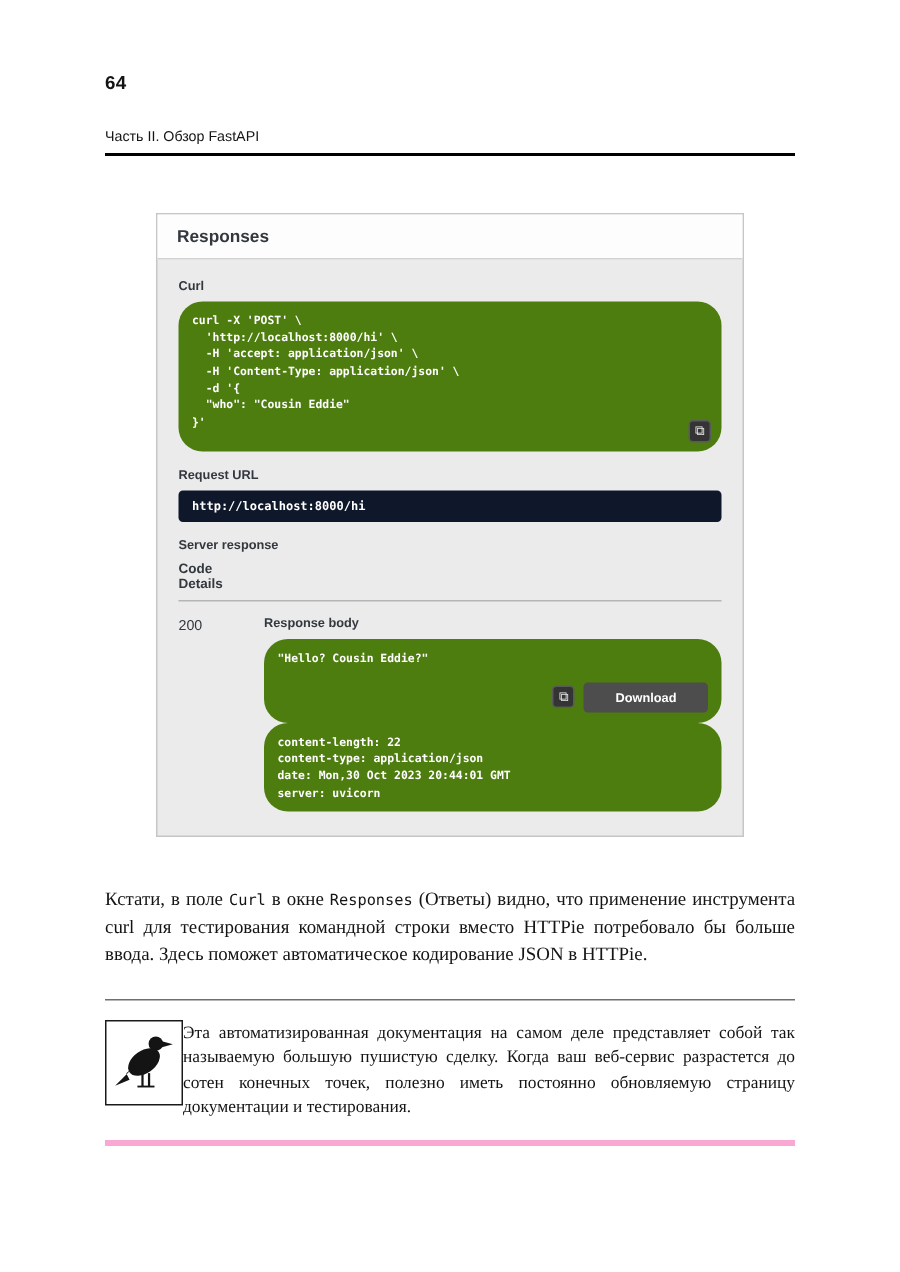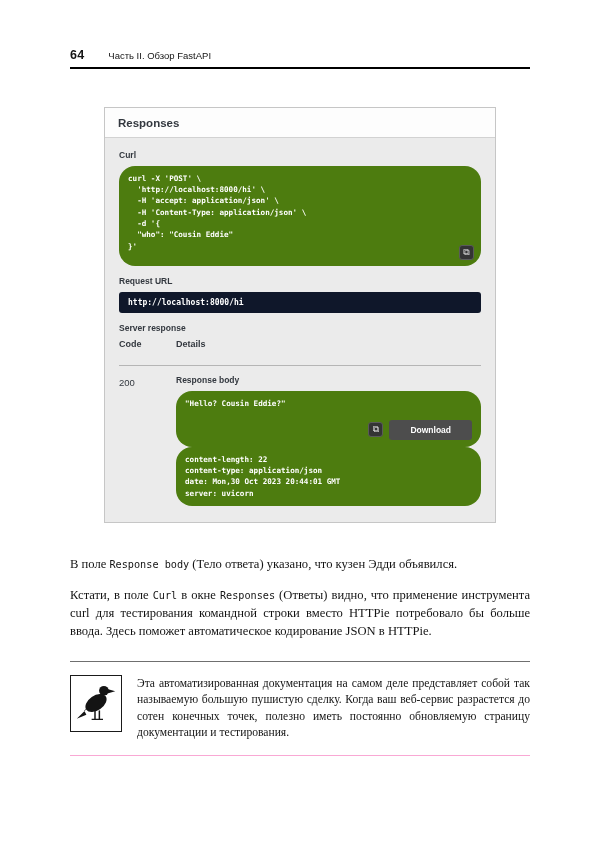--- a/index.html
+++ b/index.html
@@ -1,55 +1,55 @@
 <!DOCTYPE html>
 <html><head>
 <meta charset="utf-8">
 <style>
   * { margin:0; padding:0; box-sizing:border-box; }
   html,body { background:#ffffff; }
   body { width:600px; height:848px; font-family:"Liberation Serif", serif; color:#141414; }
   .page { width:600px; height:848px; padding:0 70px; overflow:hidden; position:relative; background:#fff; }
 
   
-  .running-head { display:flex; align-items:baseline; gap:24px; padding-top:48px; font-family:"Liberation Sans", sans-serif; }
+  .running-head { display:flex; align-items:baseline; gap:24px; padding-top:48px; font-family:"Liberation Sans", sans-serif;flex-direction:column; }
   .page-num { font-weight:bold; font-size:12.5px; letter-spacing:.2px; }
   .chapter { font-size:9.5px; }
   .head-rule { height:1.5px; background:#000; margin-top:5px; }
 
   
   .figure { margin:38px auto 0; width:392px; }
   .shot { background:#ebebeb; border:1px solid #c6c6c6; }
   .shot-title { background:#fdfdfd; font-family:"Liberation Sans",sans-serif; font-weight:bold; font-size:11.5px; color:#33383f; padding:9px 13px 8px; border-bottom:1px solid #d2d2d2; }
   .shot-body { padding:10px 14px 16px; }
   .lbl { font-family:"Liberation Sans",sans-serif; font-weight:bold; font-size:8.5px; color:#33383f; margin:10px 0 6px; }
   .codeblock { background:#4d7c0f; border-radius:16px; padding:7px 9px; position:relative; }
   .codeblock pre { font-family:"DejaVu Sans Mono",monospace; font-size:7.6px; font-weight:600; color:#fff; line-height:1.5; white-space:pre; }
   .copy-btn { width:15px; height:15px; background:#343434; border:1px solid #5a5a5a; border-radius:3px; color:#e8e8e8; font-size:9px; line-height:1; display:flex; align-items:center; justify-content:center; cursor:pointer; }
   .curl .copy-btn { position:absolute; right:7px; bottom:6px; }
   .curl { padding-bottom:14px; }
   .urlbar { background:#0f172a; border-radius:3px; color:#fff; font-family:"DejaVu Sans Mono",monospace; font-weight:bold; font-size:8px; padding:6px 9px; white-space:nowrap; overflow:hidden; }
-  .resp-head { display:flex; font-family:"Liberation Sans",sans-serif; font-weight:bold; font-size:9px; color:#33383f; border-bottom:1px solid #b5b5b5; padding-bottom:16px; margin-top:4px; }
+  .resp-head { display:flex; font-family:"Liberation Sans",sans-serif; font-weight:bold; font-size:9px; color:#33383f; border-bottom:1px solid #b5b5b5; padding-bottom:6px; margin-top:4px;flex-direction:column; }
   .col-code { width:57px; flex:none; }
   .col-details { flex:1; min-width:0; }
   .resp-row { display:flex; margin-top:9px; }
   .status { font-family:"Liberation Sans",sans-serif; font-size:9.5px; color:#33383f; padding-top:2px; }
   .col-details .lbl:first-child { margin-top:0; }
   .block-actions { display:flex; gap:6px; justify-content:flex-end; align-items:center; margin-top:10px; }
   .download { background:#4d4d4d; color:#fff; font-family:"Liberation Sans",sans-serif; font-weight:bold; font-size:8.5px; border:none; border-radius:3px; padding:5px 21px; cursor:pointer; }
   figcaption { text-align:center; font-family:"Liberation Sans",sans-serif; font-size:10.5px; margin-top:15px; color:#000; }
   figcaption b { font-weight:bold; }
 
   
   .body-text { margin-top:32px; font-size:12.6px; line-height:1.46; text-align:justify; }
   .body-text p { margin-bottom:12px; }
   .inline-code { font-family:"DejaVu Sans Mono",monospace; font-size:10.2px; }
 
   
-  .note { margin-top:20px; border-top:1px solid #6f6f6f; border-bottom:1px solid #f9a8d4; padding:13px 0 13px; display:flex; gap:15px; align-items:flex-start; }
+  .note { margin-top:20px; border-top:1px solid #6f6f6f; border-bottom:4px solid #f9a8d4; padding:13px 0 13px; display:flex; gap:0; align-items:flex-start; }
   .note-icon-box { width:52px; height:57px; border:1.3px solid #1a1a1a; background:#fff; flex:none; display:flex; align-items:center; justify-content:center; }
   .note-text { font-size:11.6px; line-height:1.42; text-align:justify; padding-top:1px; }
 </style>
 </head>
 <body>
 
 <div class="page">
 
   <header class="running-head">
     <span class="page-num">64</span>
@@ -110,21 +110,20 @@
 
             </div>
           </div>
         </div>
 
       </div>
     </div>
   </figure>
 
   <main class="body-text">
-    <p class="para"><span>В поле </span><span class="inline-code">Response body</span><span> (Тело ответа) указано, что кузен Эдди объявился.</span></p>
 
 
     <p class="para"><span>Кстати, в поле </span><span class="inline-code">Curl</span><span> в окне </span><span class="inline-code">Responses</span><span> (Ответы) видно, что применение инструмента curl для тестирования командной строки вместо HTTPie потребовало бы больше ввода. Здесь поможет автоматическое кодирование JSON в HTTPie.</span></p>
   </main>
 
   <aside class="note">
     <div class="note-icon-box">
       <svg width="42" height="46" viewBox="0 0 48 48" aria-hidden="true">
         <g fill="#141414">
           <circle cx="33" cy="10" r="5.5"></circle>

